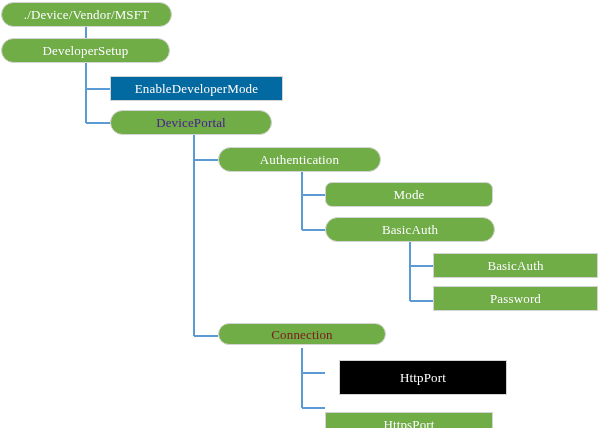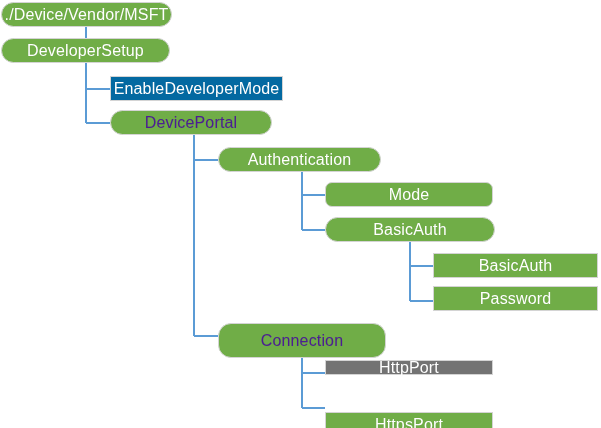--- a/index.html
+++ b/index.html
@@ -34,26 +34,27 @@
     height: 428px;
   }
   .tree-node {
     position: absolute;
     box-sizing: border-box;
     display: flex;
     align-items: center;
     justify-content: center;
     background: #70AD47;
     color: #ffffff;
-    font-size: 16px;
+    font-size: 13px;
     line-height: 1;
     letter-spacing: 0.15px;
     white-space: nowrap;
     border: 1px solid #d4d4d4;
     text-shadow: 0 0 1px rgba(0,0,0,0.08);
+    font-family: Liberation Serif, serif;
   }
   .tree-node.shape-pill {
     border-radius: 13px;
   }
   .tree-node.shape-rect {
     border-radius: 0;
   }
   .node-label {
     display: block;
     padding: 0 6px;
@@ -103,23 +104,23 @@
       </div>
       <div class="tree-node shape-pill" style="left: 325px; top: 217px; width: 170px; height: 25px; background: rgb(112, 173, 71); color: rgb(255, 255, 255); border-color: rgb(212, 212, 212);">
         <span class="node-label">BasicAuth</span>
       </div>
       <div class="tree-node shape-rect" style="left: 433px; top: 253px; width: 165px; height: 25px; background: rgb(112, 173, 71); color: rgb(255, 255, 255); border-color: rgb(212, 212, 212);">
         <span class="node-label">BasicAuth</span>
       </div>
       <div class="tree-node shape-rect" style="left: 433px; top: 286px; width: 165px; height: 25px; background: rgb(112, 173, 71); color: rgb(255, 255, 255); border-color: rgb(212, 212, 212);">
         <span class="node-label">Password</span>
       </div>
-      <div class="tree-node shape-pill" style="left: 218px; top: 323px; width: 168px; height: 35px; background: rgb(112, 173, 71); color: #4c1d95; border-color: rgb(212, 212, 212); text-align: right;">
+      <div class="tree-node shape-pill" style="left: 218px; top: 323px; width: 168px; height: 22px; background: rgb(112, 173, 71); color: #7f1d1d; border-color: rgb(212, 212, 212); text-align: right;">
         <span class="node-label">Connection</span>
       </div>
-      <div class="tree-node shape-rect" style="left: 325px; top: 360px; width: 168px; height: 15px; background: #737373; color: rgb(255, 255, 255); border-color: rgb(212, 212, 212);">
+      <div class="tree-node shape-rect" style="left: 339px; top: 360px; width: 168px; height: 35px; background: #000000; color: rgb(255, 255, 255); border-color: rgb(212, 212, 212);">
         <span class="node-label">HttpPort</span>
       </div>
       <div class="tree-node shape-rect" style="left: 325px; top: 395px; width: 168px; height: 25px; background: rgb(112, 173, 71); color: rgb(255, 255, 255); border-color: rgb(212, 212, 212); margin-top: 17px;">
         <span class="node-label">HttpsPort</span>
       </div>
     </div>
 </div>
 
 </body></html>

